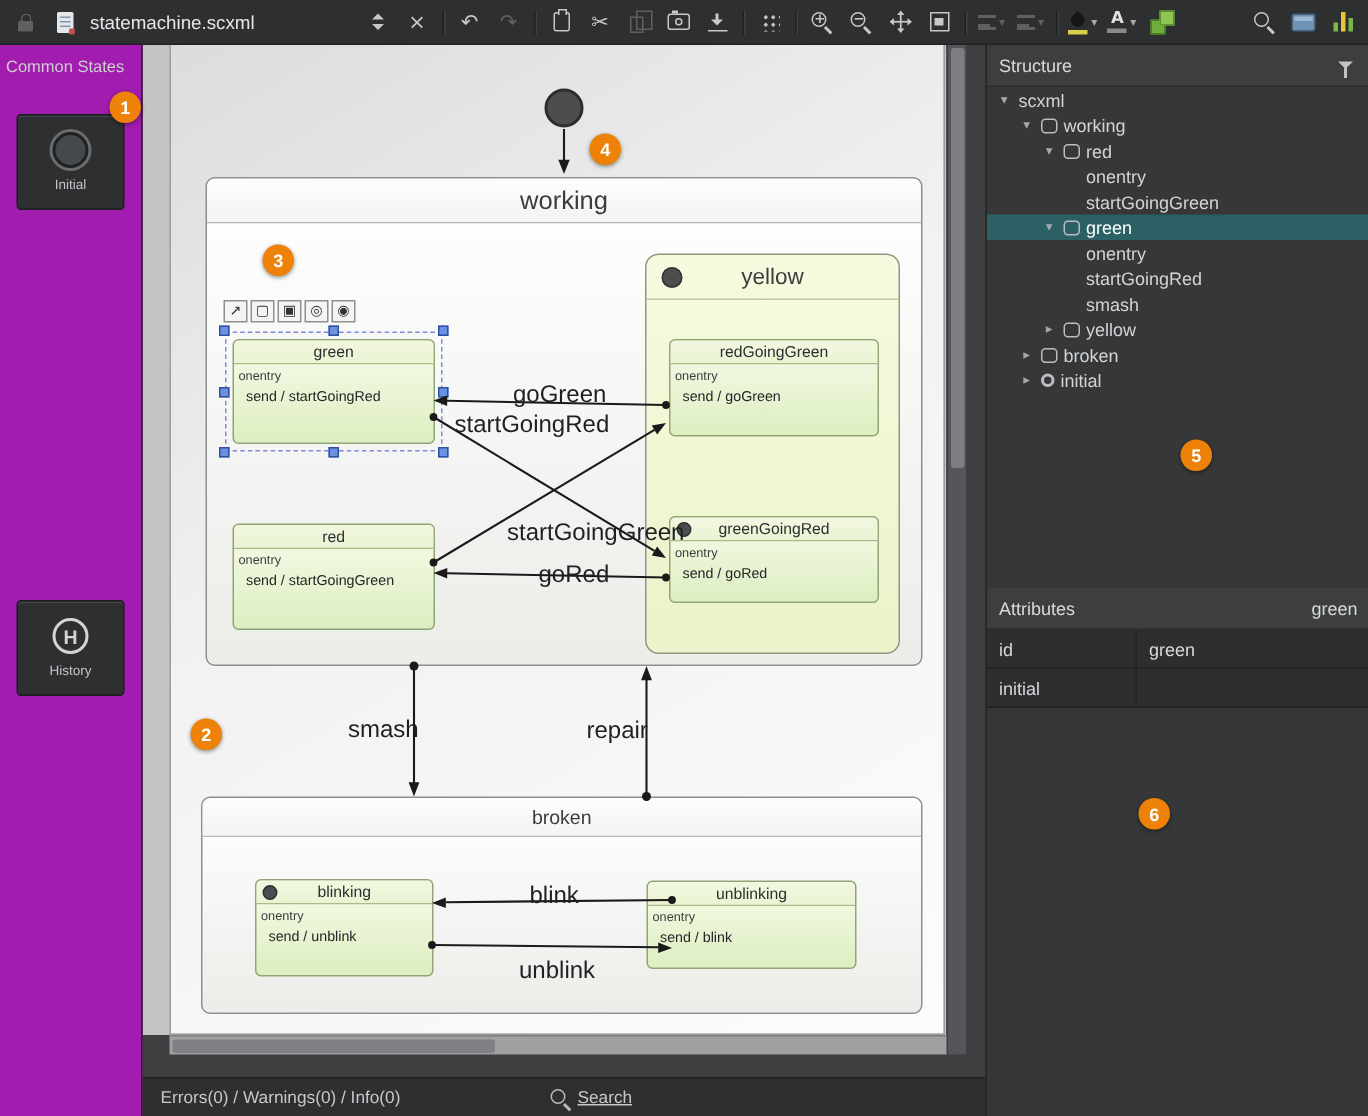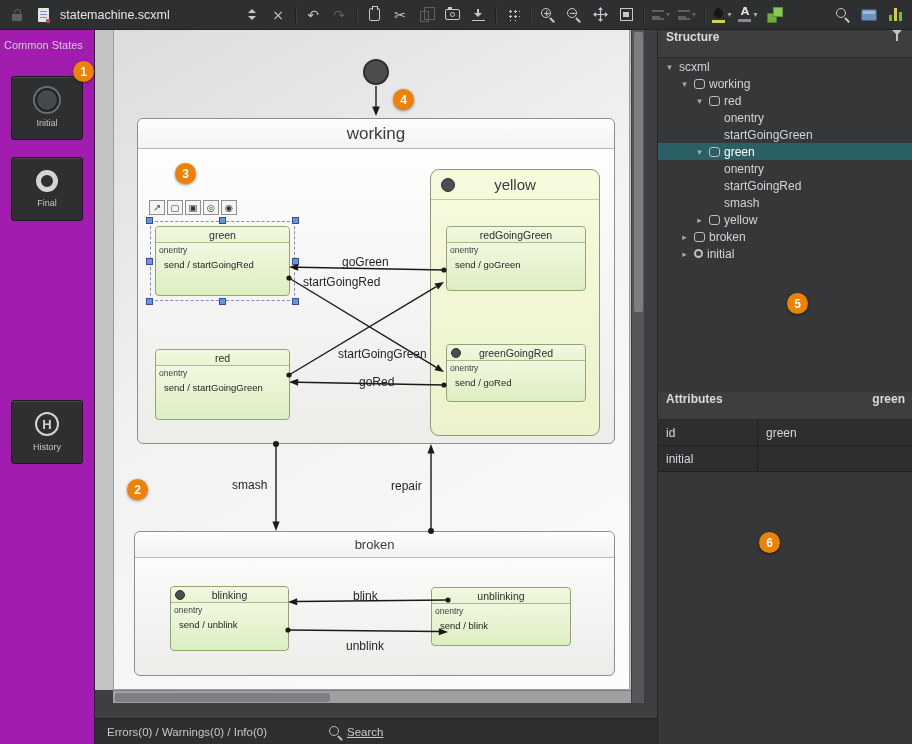--- a/index.html
+++ b/index.html
@@ -125,30 +125,30 @@
   .state.selected::before{content:"";position:absolute;inset:-6px;border:1px dashed #7f89d6;}
   .hd{position:absolute;width:7px;height:7px;background:#6a92e0;border:1px solid #30509f;}
   .hd.nw{left:-10px;top:-10px}.hd.n{left:calc(50% - 3.5px);top:-10px}.hd.ne{right:-10px;top:-10px}
   .hd.e{right:-10px;top:calc(50% - 3.5px)}.hd.se{right:-10px;bottom:-10px}
   .hd.s{left:calc(50% - 3.5px);bottom:-10px}.hd.sw{left:-10px;bottom:-10px}.hd.w{left:-10px;top:calc(50% - 3.5px)}
   .mini-toolbar{position:absolute;left:11px;top:81px;display:flex;}
   .mbtn{width:16px;height:15px;border:1px solid #8e9092;background:#f4f4f2;margin-right:2px;
     display:flex;align-items:center;justify-content:center;font-size:9.5px;color:#333;
     font-family:"DejaVu Sans",sans-serif;}
   #wires{position:absolute;left:0;top:0;z-index:4;pointer-events:none;}
-  .tlabel{position:absolute;font-size:12px;color:#1e2022;white-space:nowrap;z-index:5;}
+  .tlabel{position:absolute;font-size:16px;color:#1e2022;white-space:nowrap;z-index:5;}
 
   .badge{position:absolute;width:21px;height:21px;border-radius:50%;background:#ee8208;color:#fff;
     font-size:12px;font-weight:bold;display:flex;align-items:center;justify-content:center;
     box-shadow:0 1px 3px rgba(0,0,0,.45);z-index:40;}
 
   
   #right{position:absolute;left:657px;top:30px;width:255px;height:714px;background:#353739;border-left:1px solid #232527;z-index:10;}
-  .sec-header{height:28px;display:flex;padding:0 8px;color:#d8dadc;font-size:12px;
-    background:#3c3e40;border-bottom:1px solid #292b2d;font-weight:bold;}
+  .sec-header{height:28px;display:flex;align-items:center;padding:0 8px;color:#d8dadc;font-size:12px;
+    background:#3c3e40;border-bottom:1px solid #292b2d;}
   .ic-funnel{width:0;height:0;border-left:5.5px solid transparent;border-right:5.5px solid transparent;
     border-top:5.5px solid #c0c2c4;position:relative;margin-left:auto;margin-right:2px;}
   .ic-funnel::after{content:"";position:absolute;left:-1.2px;top:-1px;width:2.4px;height:7px;background:#c0c2c4;}
   #tree{position:absolute;left:0;top:28px;width:255px;}
   .trow{height:17px;display:flex;align-items:center;gap:4px;cursor:default;}
   .trow.sel{background:#2b6165;}
   .trow .exp{width:11px;font-size:9px;color:#a6a8aa;text-align:center;font-family:"DejaVu Sans",sans-serif;}
   .t-state{width:11px;height:10px;border:1.4px solid #bcbec0;border-radius:3px;flex:0 0 auto;}
   .t-initial{width:9px;height:9px;border:2px solid #bcbec0;border-radius:50%;background:#35373a;flex:0 0 auto;}
   .tlabel-r{font-size:12px;color:#d2d4d6;white-space:nowrap;}
@@ -160,21 +160,21 @@
     color:#cfd1d3;border-right:1px solid #2b2d2f;}
   .attr-hcell.val{flex:1;border-right:none;}
   .attr-row{display:flex;height:26px;background:#2c2e30;border-bottom:1px solid #202224;}
   .attr-cell{flex:0 0 100px;display:flex;align-items:center;padding:0 8px;font-size:12px;color:#d6d8da;
     border-right:1px solid #202224;}
   .attr-cell.val{flex:1;border-right:none;}
 
   
   #statusbar{position:absolute;left:95px;top:718px;width:562px;height:26px;background:#2d2f31;
     border-top:1px solid #202223;display:flex;align-items:center;color:#c6c8ca;font-size:11.5px;padding:0 12px;z-index:15;}
-  #statusbar .search-group{display:flex;align-items:center;gap:6px;margin-left:62px;text-decoration:underline;}
+  #statusbar .search-group{display:flex;align-items:center;gap:6px;margin-left:100px;text-decoration:underline;}
   #statusbar .ic-mag{width:12px;height:12px;color:#b8babc;}
 </style>
 </head>
 <body>
 
 <div id="app">
 
   <div id="toolbar">
     <div class="tbtn dim">
         <span class="ico ic-lock"></span>
@@ -280,24 +280,20 @@
           <i class="b3"></i>
         </span>
       </div>
   </div>
 
   <div id="left">
     <div class="ptitle">Common States</div>
     <div class="tile" style="top:46px">
       <span class="cs-initial"></span>
       <span class="tlab">Initial</span>
-    </div>
-    <div class="tile" style="top:127px">
-      <span class="cs-final"></span>
-      <span class="tlab">Final</span>
     </div>
     <div class="tile" style="top:370px">
       <span class="cs-history">H</span>
       <span class="tlab">History</span>
     </div>
     <div class="badge" style="left:73px;top:31px">1</div>
   </div>
 
   <div id="canvas">
     <div class="canvas-light"></div>

